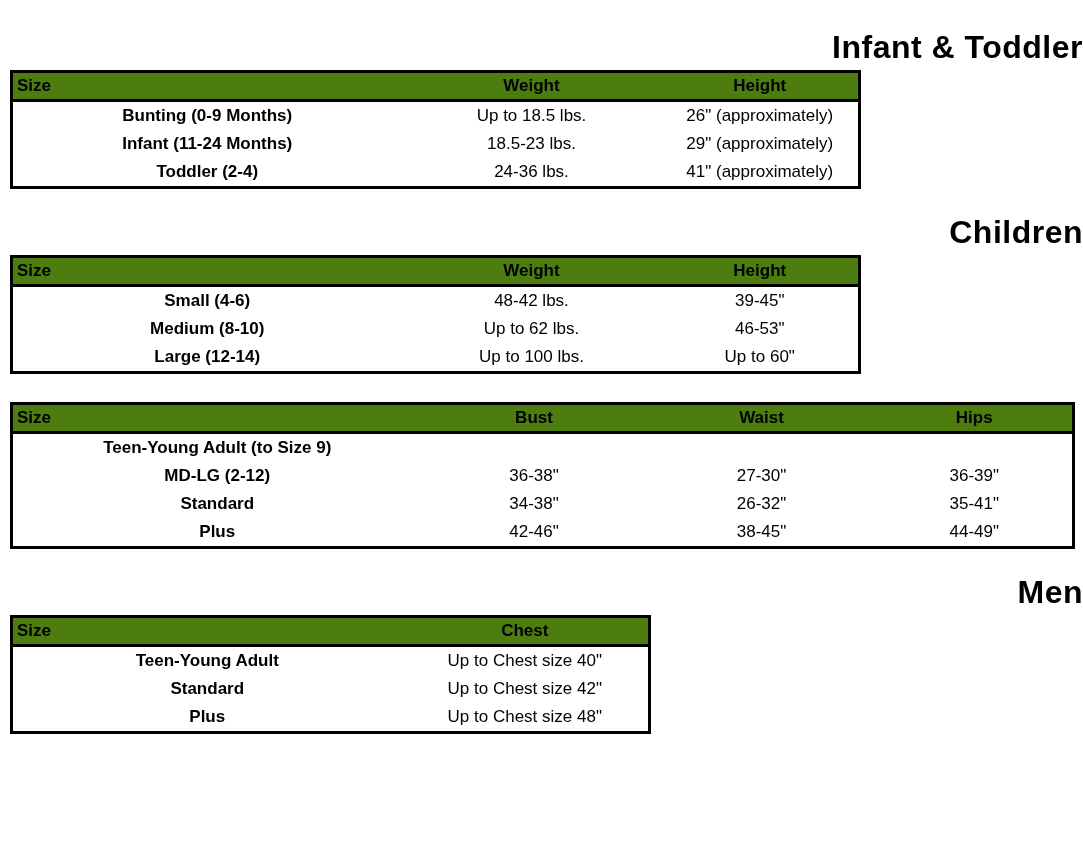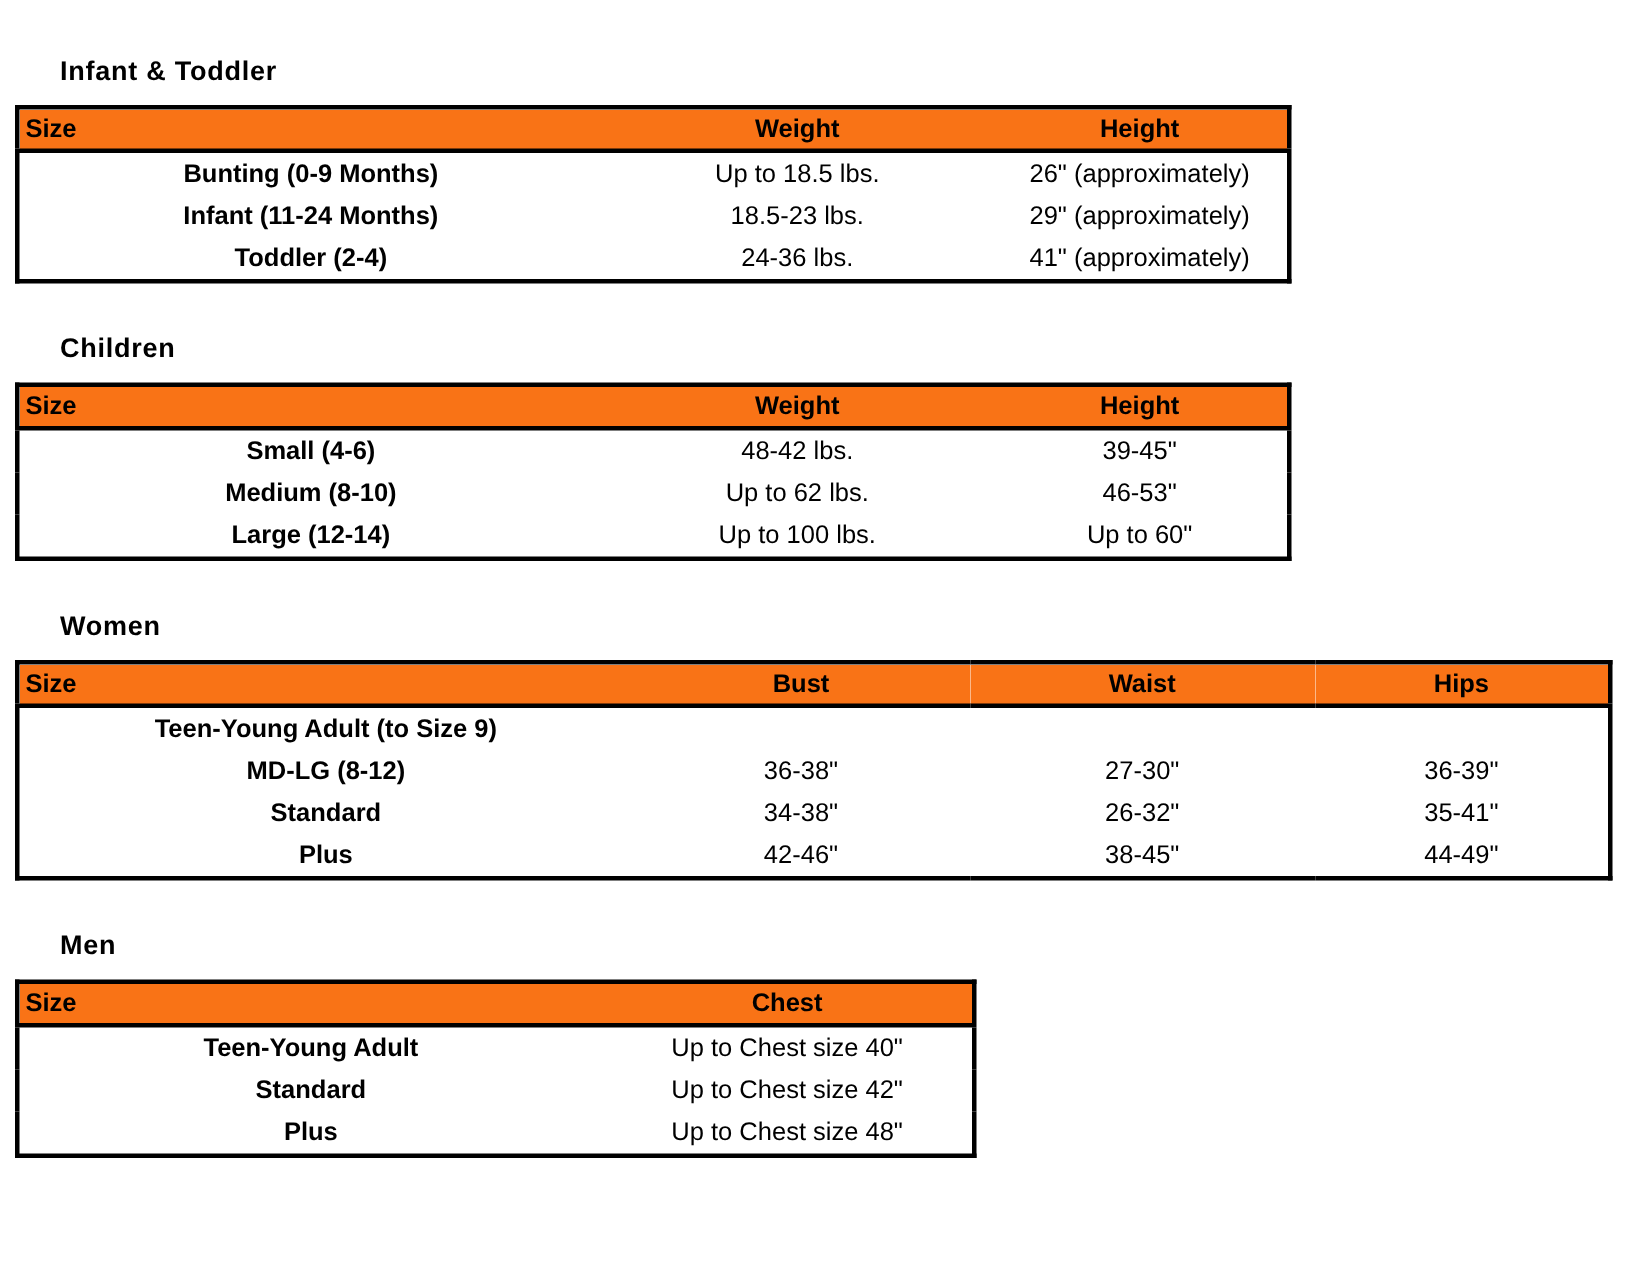--- a/index.html
+++ b/index.html
@@ -13,33 +13,34 @@
     -webkit-font-smoothing: none;
   }
   #document {
     padding: 32px 0 0 10px;
     box-sizing: border-box;
   }
   .chart-section {
     margin-bottom: 28px;
   }
   .section-title {
-    font-size: 18px;
+    font-size: 32px;
     line-height: 30px;
     font-weight: bold;
     margin: 0 0 8px 30px;
     letter-spacing: 0.5px;
+    text-align: right;
   }
   table.size-table {
     border-collapse: collapse;
     table-layout: fixed;
     border: 3px solid #000000;
   }
   table.size-table th {
-    background: #f97316;
+    background: #4d7c0f;
     border-bottom: 3px solid #000000;
     font-size: 17px;
     font-weight: bold;
     height: 22px;
     padding: 2px 4px;
     overflow: hidden;
     white-space: nowrap;
   }
   table.size-table td {
     font-size: 17px;
@@ -125,21 +126,20 @@
           </tr>
           <tr>
             <td class="row-label-cell">Large (12-14)</td>
             <td class="value-cell">Up to 100 lbs.</td>
             <td class="value-cell">Up to 60"</td>
           </tr>
         </tbody>
       </table>
     </section>
     <section class="chart-section">
-      <h2 class="section-title">Women</h2>
       <table class="size-table" style="width: 1062px;">
         <colgroup>
           <col style="width: 410px;">
           <col style="width: 225px;">
           <col style="width: 230px;">
           <col style="width: 197px;">
         </colgroup>
         <thead>
           <tr>
             <th class="col-first">Size</th>
@@ -149,21 +149,21 @@
           </tr>
         </thead>
         <tbody>
           <tr>
             <td class="row-label-cell">Teen-Young Adult (to Size 9)</td>
             <td class="value-cell"></td>
             <td class="value-cell"></td>
             <td class="value-cell"></td>
           </tr>
           <tr>
-            <td class="row-label-cell">MD-LG (8-12)</td>
+            <td class="row-label-cell">MD-LG (2-12)</td>
             <td class="value-cell">36-38"</td>
             <td class="value-cell">27-30"</td>
             <td class="value-cell">36-39"</td>
           </tr>
           <tr>
             <td class="row-label-cell">Standard</td>
             <td class="value-cell">34-38"</td>
             <td class="value-cell">26-32"</td>
             <td class="value-cell">35-41"</td>
           </tr>

